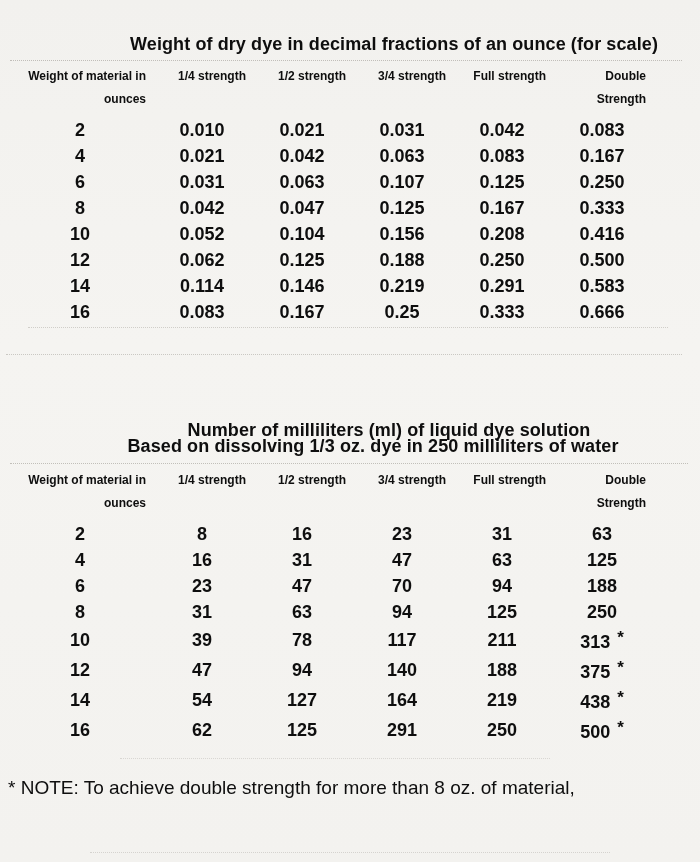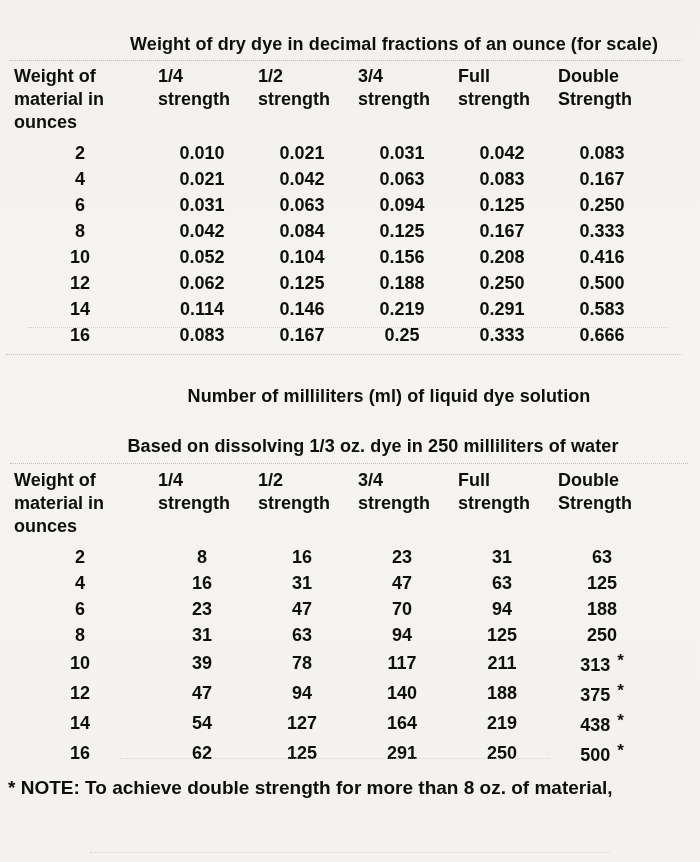--- a/index.html
+++ b/index.html
@@ -19,40 +19,40 @@
   .doc-title {
     position: absolute;
     left: 0; width: 700px;
     text-align: center;
     font-weight: bold;
     font-size: 18px;
     line-height: 24px;
     letter-spacing: 0.1px;
   }
   #title1 { top: 32px; padding-left: 88px; box-sizing: border-box; }
-  #title2a { top: 384px; padding-left: 78px; box-sizing: border-box; }
+  #title2a { top: 418px; padding-left: 78px; box-sizing: border-box; }
   #title2b { top: 434px; padding-left: 46px; box-sizing: border-box; }
 
   table.data-table {
     position: absolute;
     left: 8px;
     border-collapse: collapse;
     table-layout: fixed;
     width: 644px;
   }
   #table1 { top: 62px; }
   #table2 { top: 466px; }
   col.c-weight { width: 144px; }
   col.c-val { width: 100px; }
 
   .data-table th {
     font-weight: bold;
-    font-size: 18px;
+    font-size: 12px;
     line-height: 23px;
-    text-align: left;
+    text-align: right;
     vertical-align: top;
     padding: 3px 6px 6px 6px;
   }
   .data-table td {
     font-weight: bold;
     font-size: 18px;
     text-align: center;
     padding: 0;
     height: 26px;
     line-height: 26px;
@@ -61,21 +61,21 @@
   .star {
     display: inline-block;
     vertical-align: 5px;
     margin-left: 7px;
     font-size: 17px;
   }
   .note {
     position: absolute;
     left: 8px;
     width: 676px;
-    font-weight: bold;
+    font-weight: normal;
     font-size: 19px;
     line-height: 31px;
   }
   #note { top: 772px; }
 
   .scan-line {
     position: absolute;
     height: 0;
     border-top: 1px dotted #b9b6b0;
     opacity: 0.85;
@@ -129,28 +129,28 @@
           <td>0.021</td>
           <td>0.042</td>
           <td>0.063</td>
           <td>0.083</td>
           <td>0.167</td>
         </tr>
         <tr>
           <td>6</td>
           <td>0.031</td>
           <td>0.063</td>
-          <td>0.094</td>
+          <td>0.107</td>
           <td>0.125</td>
           <td>0.250</td>
         </tr>
         <tr>
           <td>8</td>
           <td>0.042</td>
-          <td>0.084</td>
+          <td>0.047</td>
           <td>0.125</td>
           <td>0.167</td>
           <td>0.333</td>
         </tr>
         <tr>
           <td>10</td>
           <td>0.052</td>
           <td>0.104</td>
           <td>0.156</td>
           <td>0.208</td>

